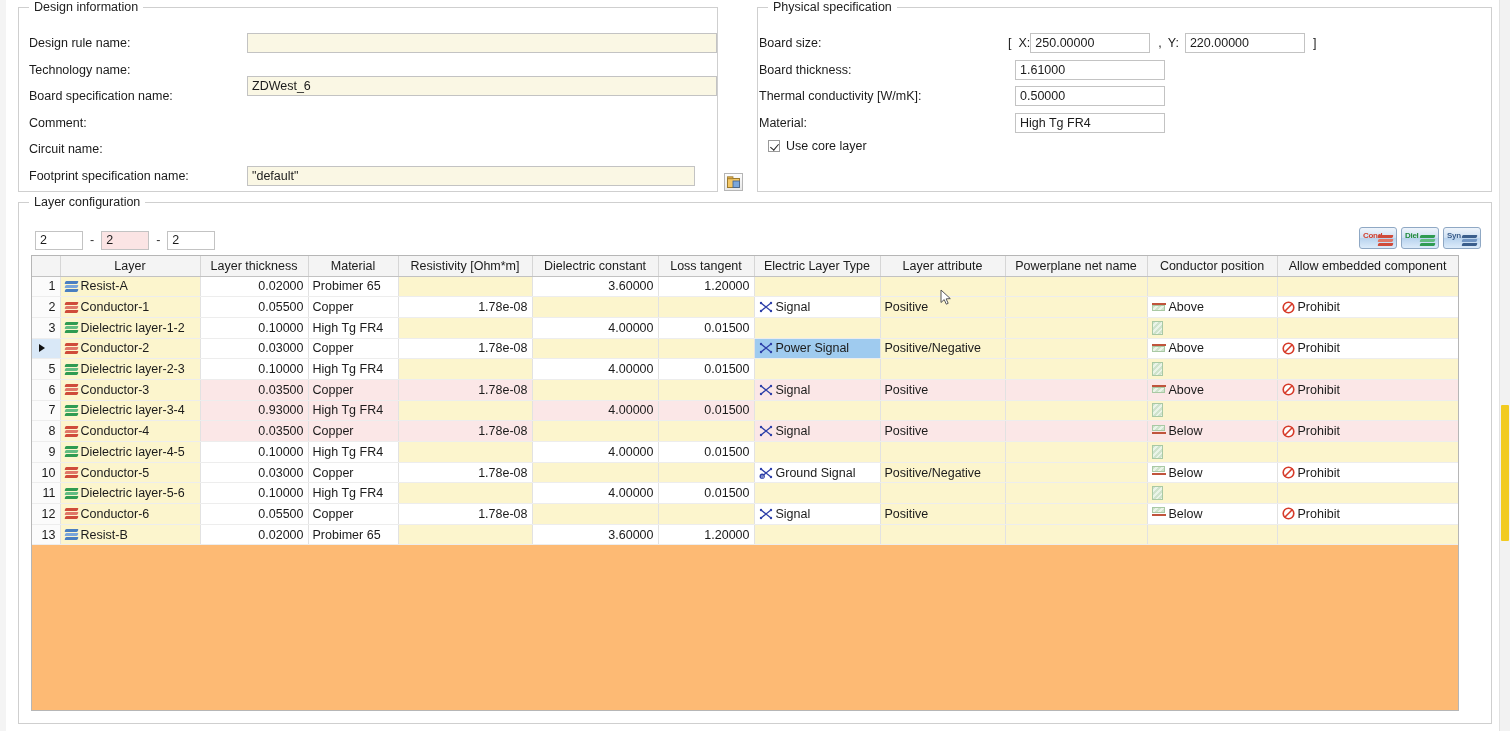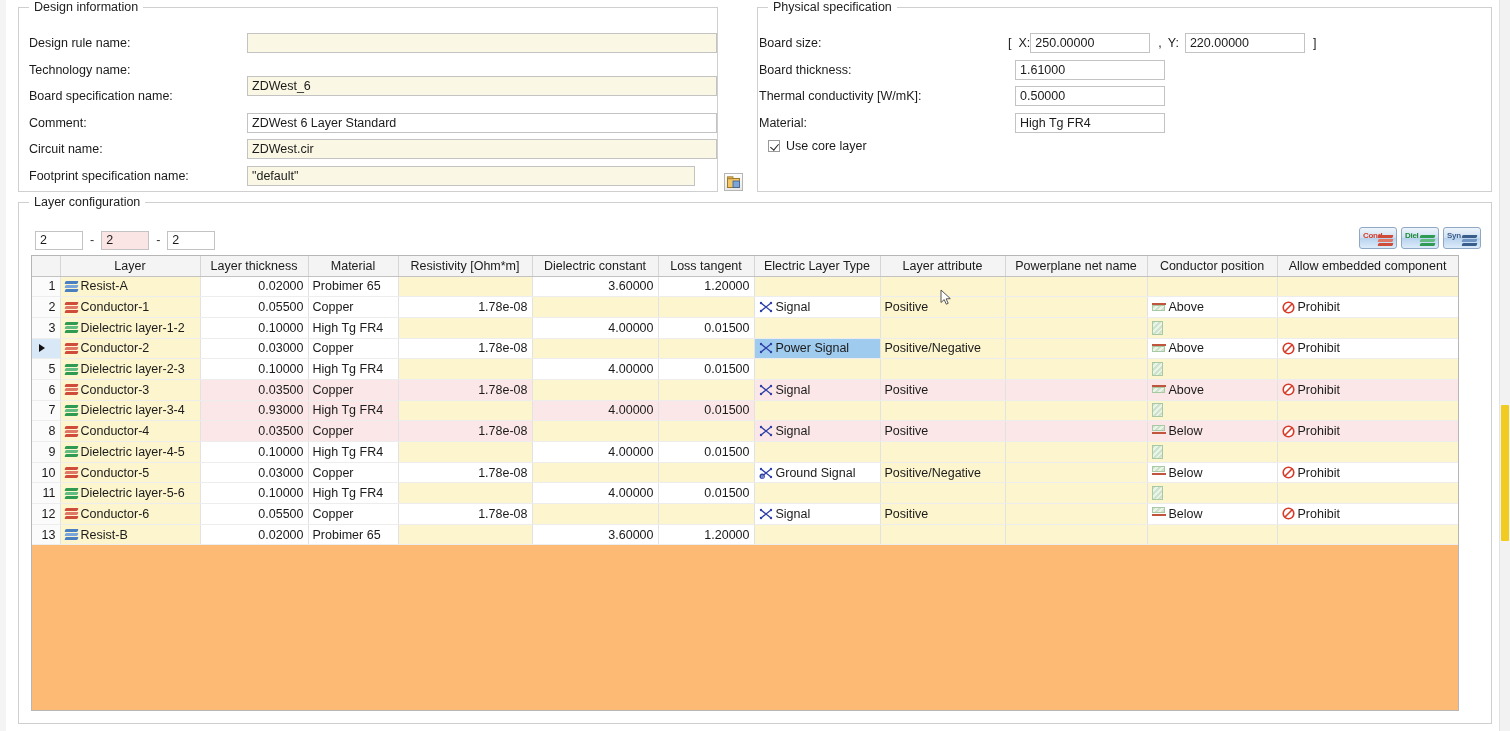--- a/index.html
+++ b/index.html
@@ -238,26 +238,24 @@
     </div>
     <input class="inp di-input brk" style="top: 52px; margin-top: 16px;" value="ZDWest_6">
 
     <div class="frow di-label" style="top:78px;">
       <span class="flabel">Board specification name:</span>
     </div>
 
     <div class="frow di-label" style="top:105px;">
       <span class="flabel">Comment:</span>
     </div>
-    <input class="inp di-input white brk" style="top: 105px;" value="ZDWest 6 Layer Standard">
 
     <div class="frow di-label" style="top:131px;">
       <span class="flabel">Circuit name:</span>
     </div>
-    <input class="inp di-input brk" style="top: 131px;" value="ZDWest.cir">
 
     <div class="frow di-label" style="top:158px;">
       <span class="flabel">Footprint specification name:</span>
     </div>
     <input class="inp brk" style="top: 158px; left: 228px; width: 448px;" value="&quot;default&quot;">
 
     <div id="fp-picker">
       <svg width="14" height="13" viewBox="0 0 14 13">
         <rect x="0.5" y="2.5" width="12" height="9" fill="#f4c766" stroke="#9c7a2d" stroke-width="1"></rect>
         <rect x="0.5" y="0.8" width="5.5" height="2" fill="#e2ae4c" stroke="#9c7a2d" stroke-width="0.8"></rect>

